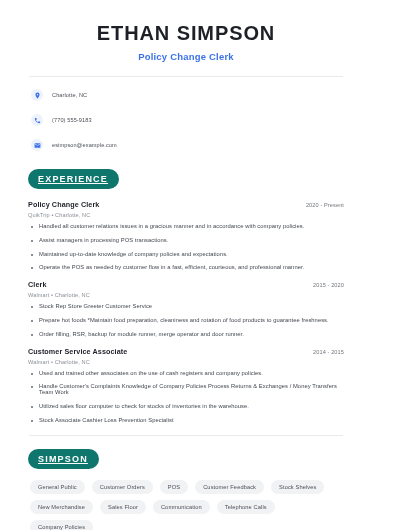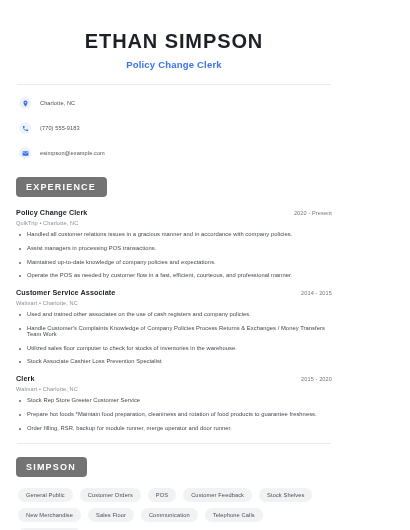--- a/index.html
+++ b/index.html
@@ -11,21 +11,22 @@
     font-family: "Liberation Sans", sans-serif;
     -webkit-font-smoothing: antialiased;
   }
 
   .page {
     position: relative;
     width: 348px;
     height: 530px;
     background: #ffffff;
     overflow: hidden;
-    padding: 16px 15px;
+    padding: 8px 15px;
+    margin-left: 12px;
   }
 
   
   .header {
     padding-top: 14px;
     text-align: center;
   }
   .full-name {
     font-size: 20px;
     font-weight: 700;
@@ -73,27 +74,28 @@
   .contact-icon svg { display: block; }
   .contact-text {
     font-size: 5.6px;
     color: #4a4f57;
     letter-spacing: 0.1px;
   }
 
   
   .section-badge {
     display: inline-block;
-    background: #737373;
+    background: #0f766e;
     color: #ffffff;
     font-size: 9px;
     font-weight: 700;
     letter-spacing: 1.2px;
     padding: 5px 11px 5px 10px;
-    border-radius: 4px;
+    border-radius: 10px;
+    text-decoration: underline;
   }
   .section-experience { margin: 14px 0 0 1px; }
   .section-skills { margin: 12px 0 0 1px; }
 
   
   .jobs { padding: 11px 1px 0 1px; }
   .job { margin-bottom: 9px; }
   .job:last-child { margin-bottom: 0; }
 
   .job-head {
@@ -221,42 +223,42 @@
       <ul class="bullets">
         <li>Handled all customer relations issues in a gracious manner and in accordance with company policies.</li>
         <li>Assist managers in processing POS transactions.</li>
         <li>Maintained up-to-date knowledge of company policies and expectations.</li>
         <li>Operate the POS as needed by customer flow in a fast, efficient, courteous, and professional manner.</li>
       </ul>
     </div>
 
     <div class="job">
       <div class="job-head">
+        <span class="job-role">Clerk</span>
+        <span class="job-dates">2015 - 2020</span>
+      </div>
+      <div class="job-org">Walmart • Charlotte, NC</div>
+      <ul class="bullets">
+        <li>Stock Rep Store Greeter Customer Service</li>
+        <li>Prepare hot foods *Maintain food preparation, cleaniness and rotation of food products to guarantee freshness.</li>
+        <li>Order filling, RSR, backup for module runner, merge operator and door runner.</li>
+      </ul>
+    </div>
+
+    <div class="job">
+      <div class="job-head">
         <span class="job-role">Customer Service Associate</span>
         <span class="job-dates">2014 - 2015</span>
       </div>
       <div class="job-org">Walmart • Charlotte, NC</div>
       <ul class="bullets">
         <li>Used and trained other associates on the use of cash registers and company policies.</li>
         <li>Handle Customer's Complaints Knowledge of Company Policies Process Returns &amp; Exchanges / Money Transfers Team Work</li>
         <li>Utilized sales floor computer to check for stocks of inventories in the warehouse.</li>
         <li>Stock Associate Cashier Loss Prevention Specialist</li>
-      </ul>
-    </div>
-
-    <div class="job">
-      <div class="job-head">
-        <span class="job-role">Clerk</span>
-        <span class="job-dates">2015 - 2020</span>
-      </div>
-      <div class="job-org">Walmart • Charlotte, NC</div>
-      <ul class="bullets">
-        <li>Stock Rep Store Greeter Customer Service</li>
-        <li>Prepare hot foods *Maintain food preparation, cleaniness and rotation of food products to guarantee freshness.</li>
-        <li>Order filling, RSR, backup for module runner, merge operator and door runner.</li>
       </ul>
     </div>
 
   </div>
 
   <div class="divider divider-skills"></div>
 
   <div class="section-skills">
     <span class="section-badge">SIMPSON</span>
   </div>

